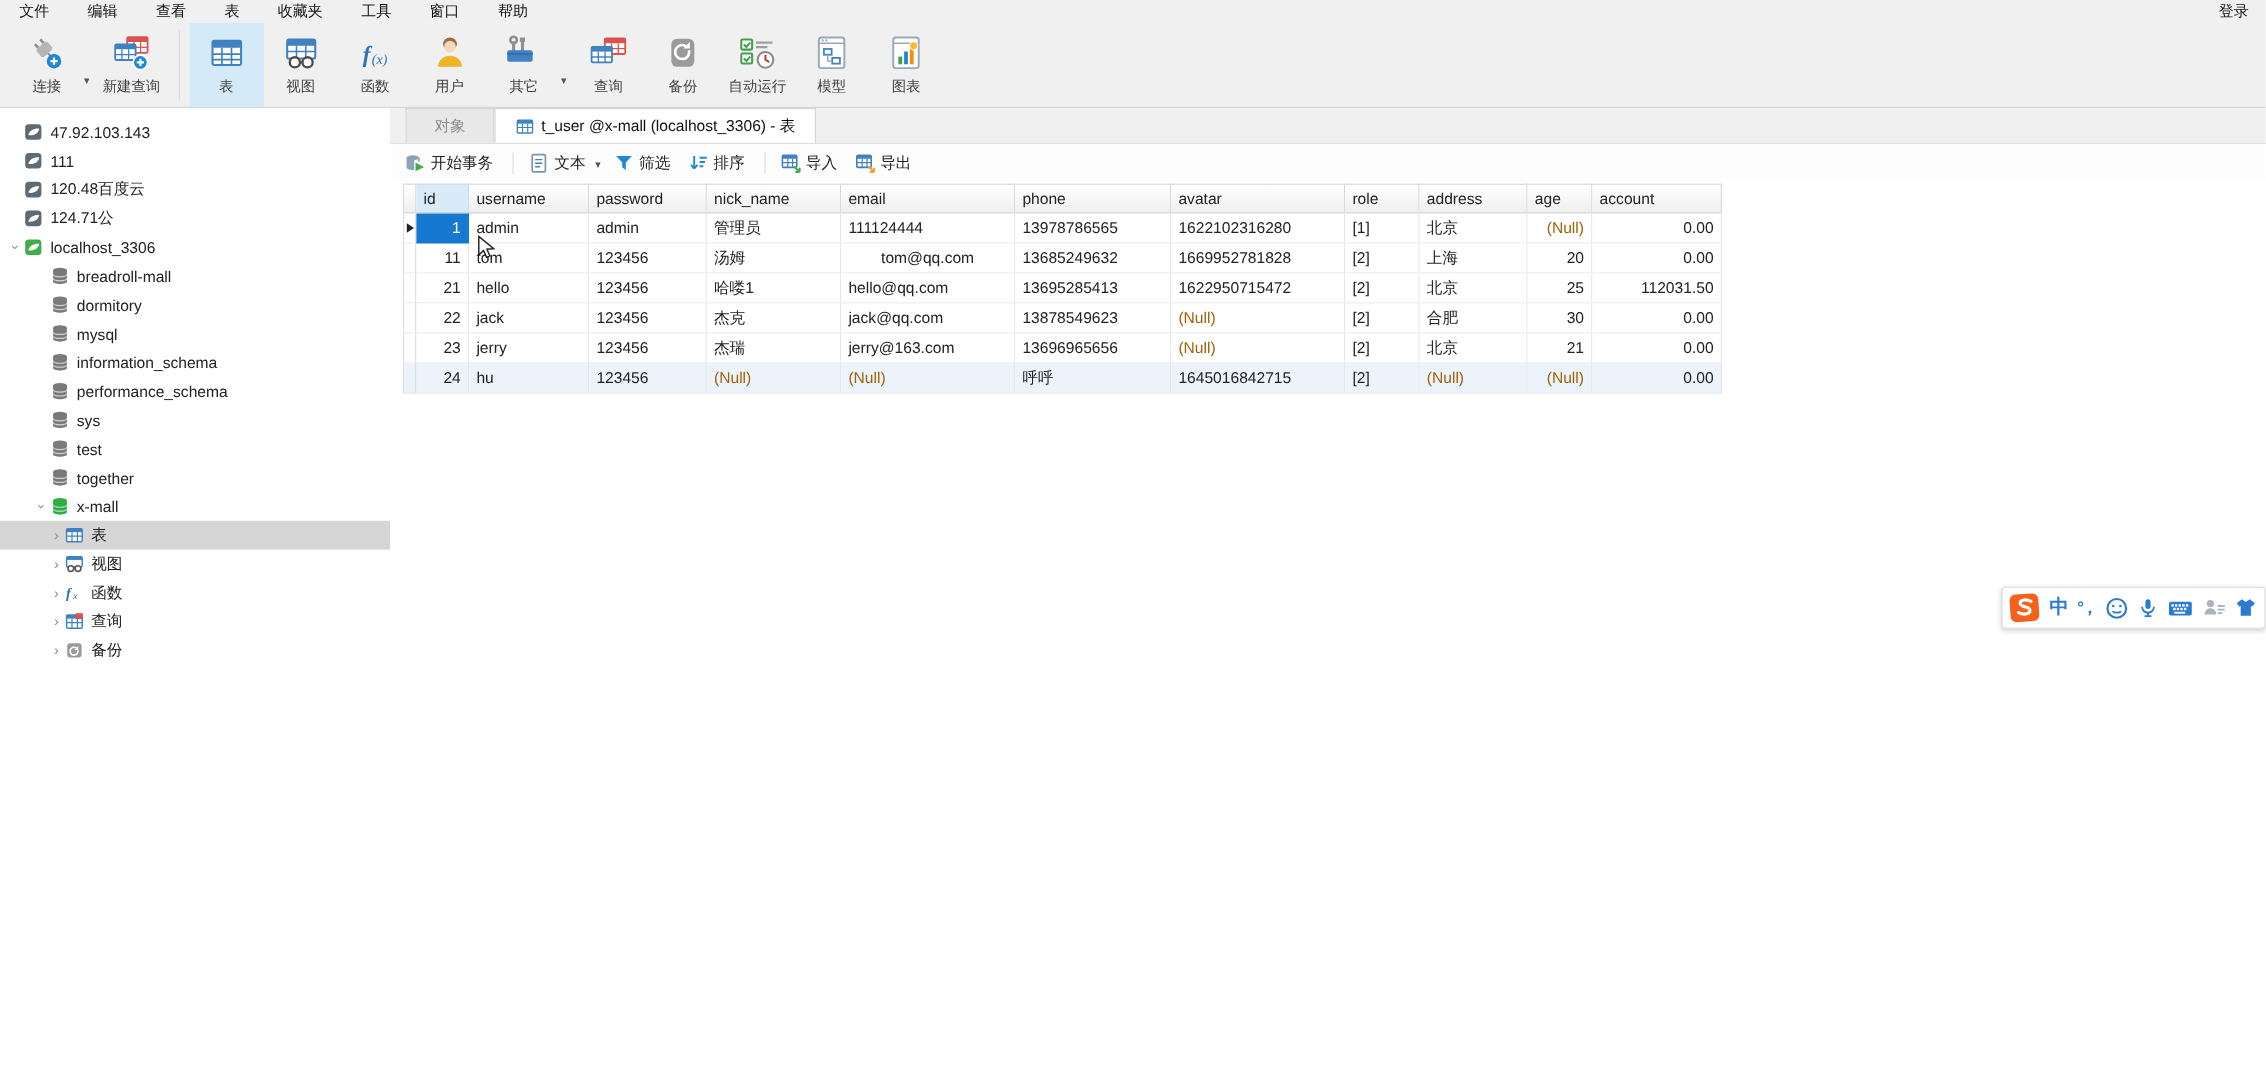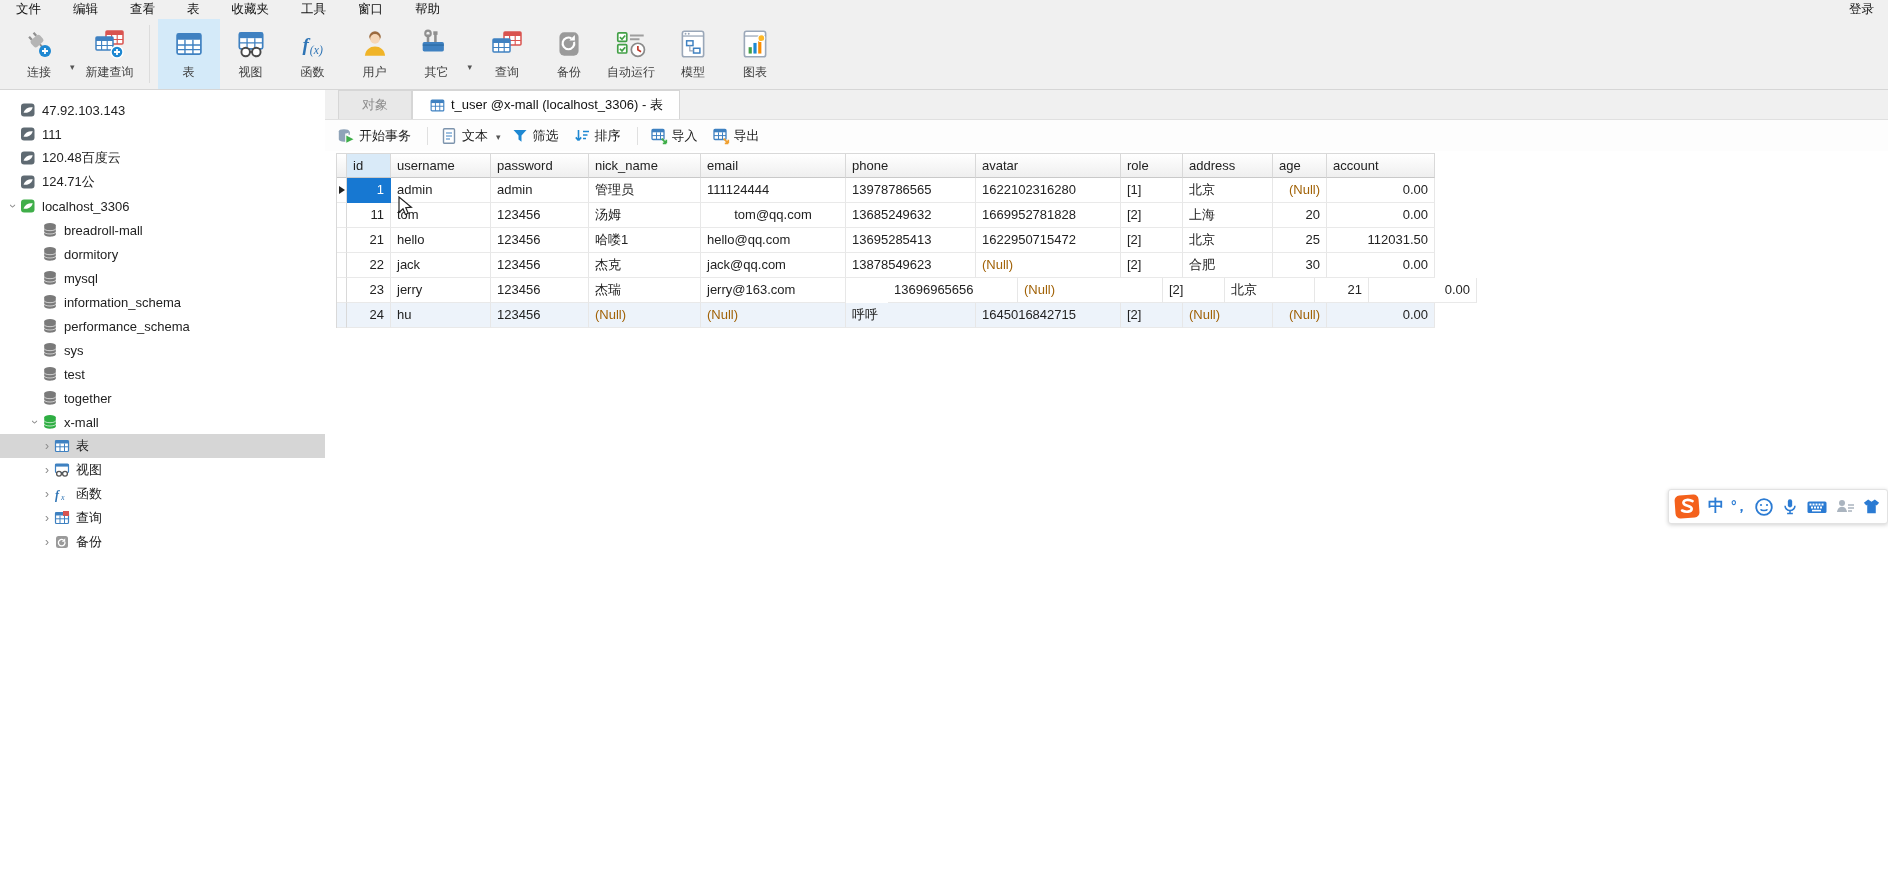--- a/index.html
+++ b/index.html
@@ -593,21 +593,21 @@
         <div class="gcell" style="width: 90px;">合肥</div>
         <div class="gcell ar" style="width: 54px;">30</div>
         <div class="gcell ar" style="width: 108px;">0.00</div>
       </div><div class="grow">
         <div class="gcell gutter"></div>
         <div class="gcell ar" style="width: 44px;">23</div>
         <div class="gcell" style="width: 100px;">jerry</div>
         <div class="gcell" style="width: 98px;">123456</div>
         <div class="gcell" style="width: 112px;">杰瑞</div>
         <div class="gcell" style="width: 145px;">jerry@163.com</div>
-        <div class="gcell" style="width: 130px; margin-left: 42px;">13696965656</div>
+        <div class="gcell" style="width: 130px;">13696965656</div>
         <div class="gcell null" style="width: 145px;">(Null)</div>
         <div class="gcell" style="width: 62px;">[2]</div>
         <div class="gcell" style="width: 90px;">北京</div>
         <div class="gcell ar" style="width: 54px;">21</div>
         <div class="gcell ar" style="width: 108px;">0.00</div>
       </div><div class="grow tint">
         <div class="gcell gutter"></div>
         <div class="gcell ar" style="width: 44px;">24</div>
         <div class="gcell" style="width: 100px;">hu</div>
         <div class="gcell" style="width: 98px;">123456</div>

